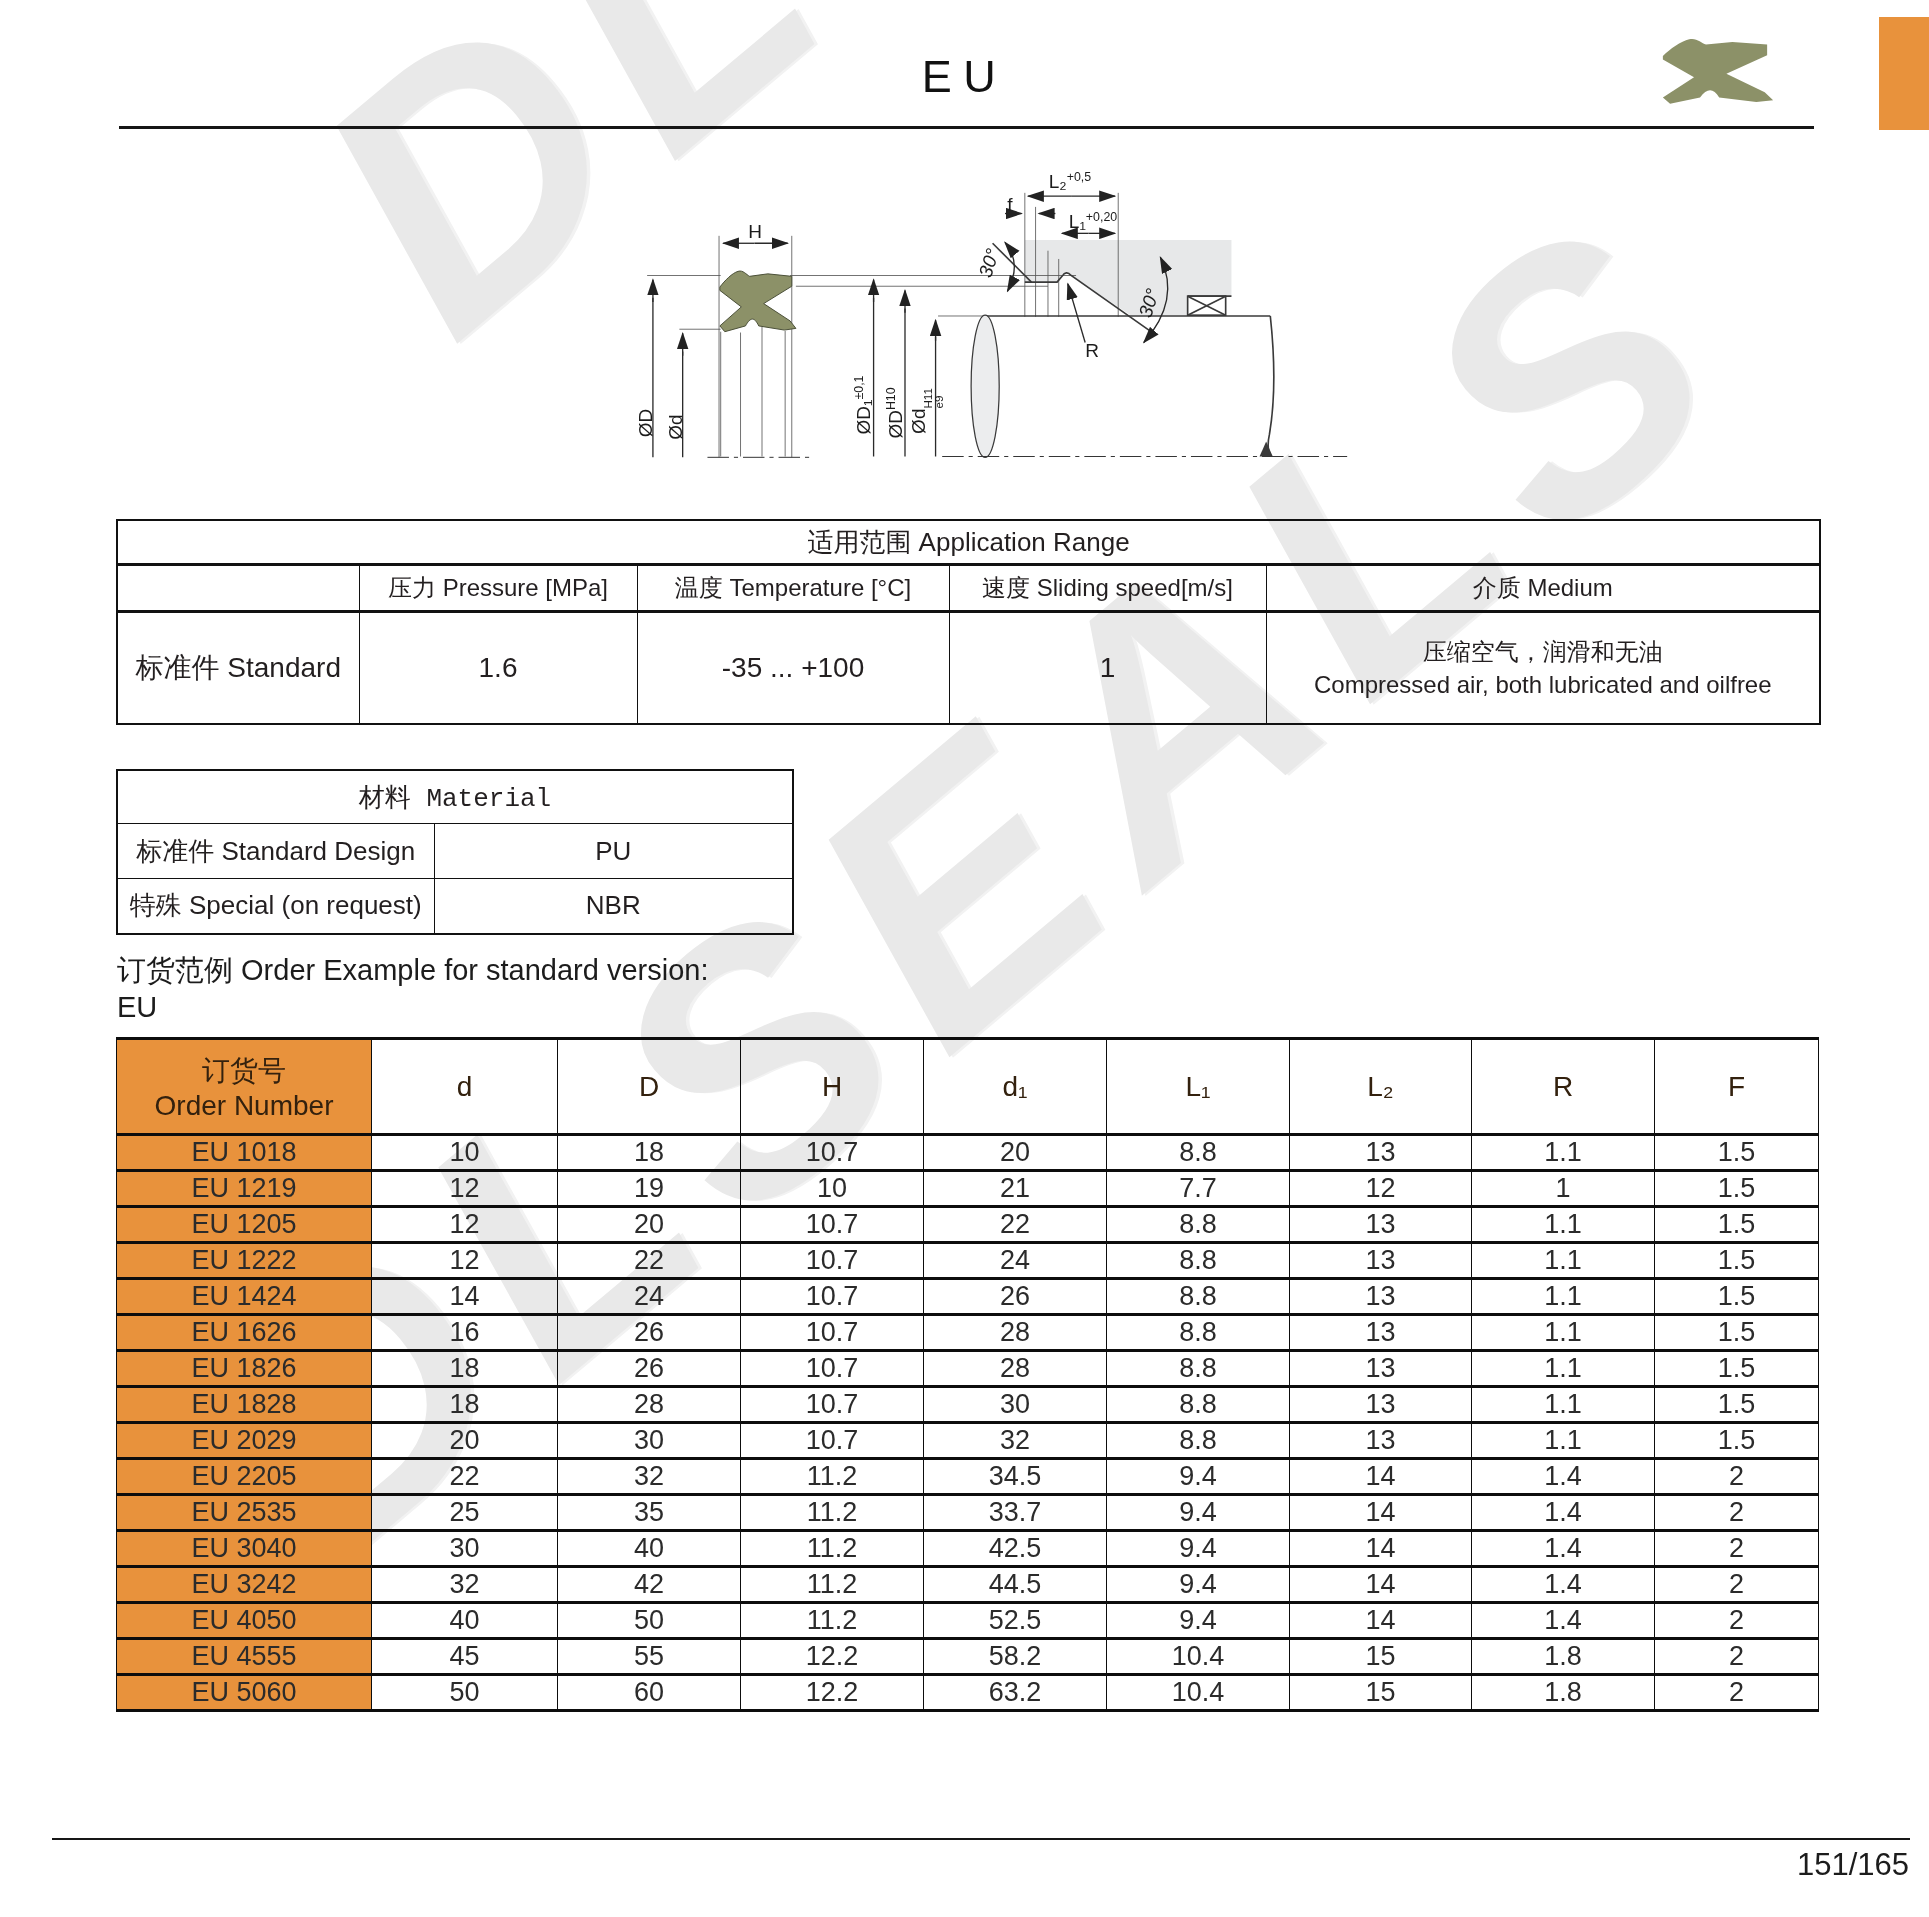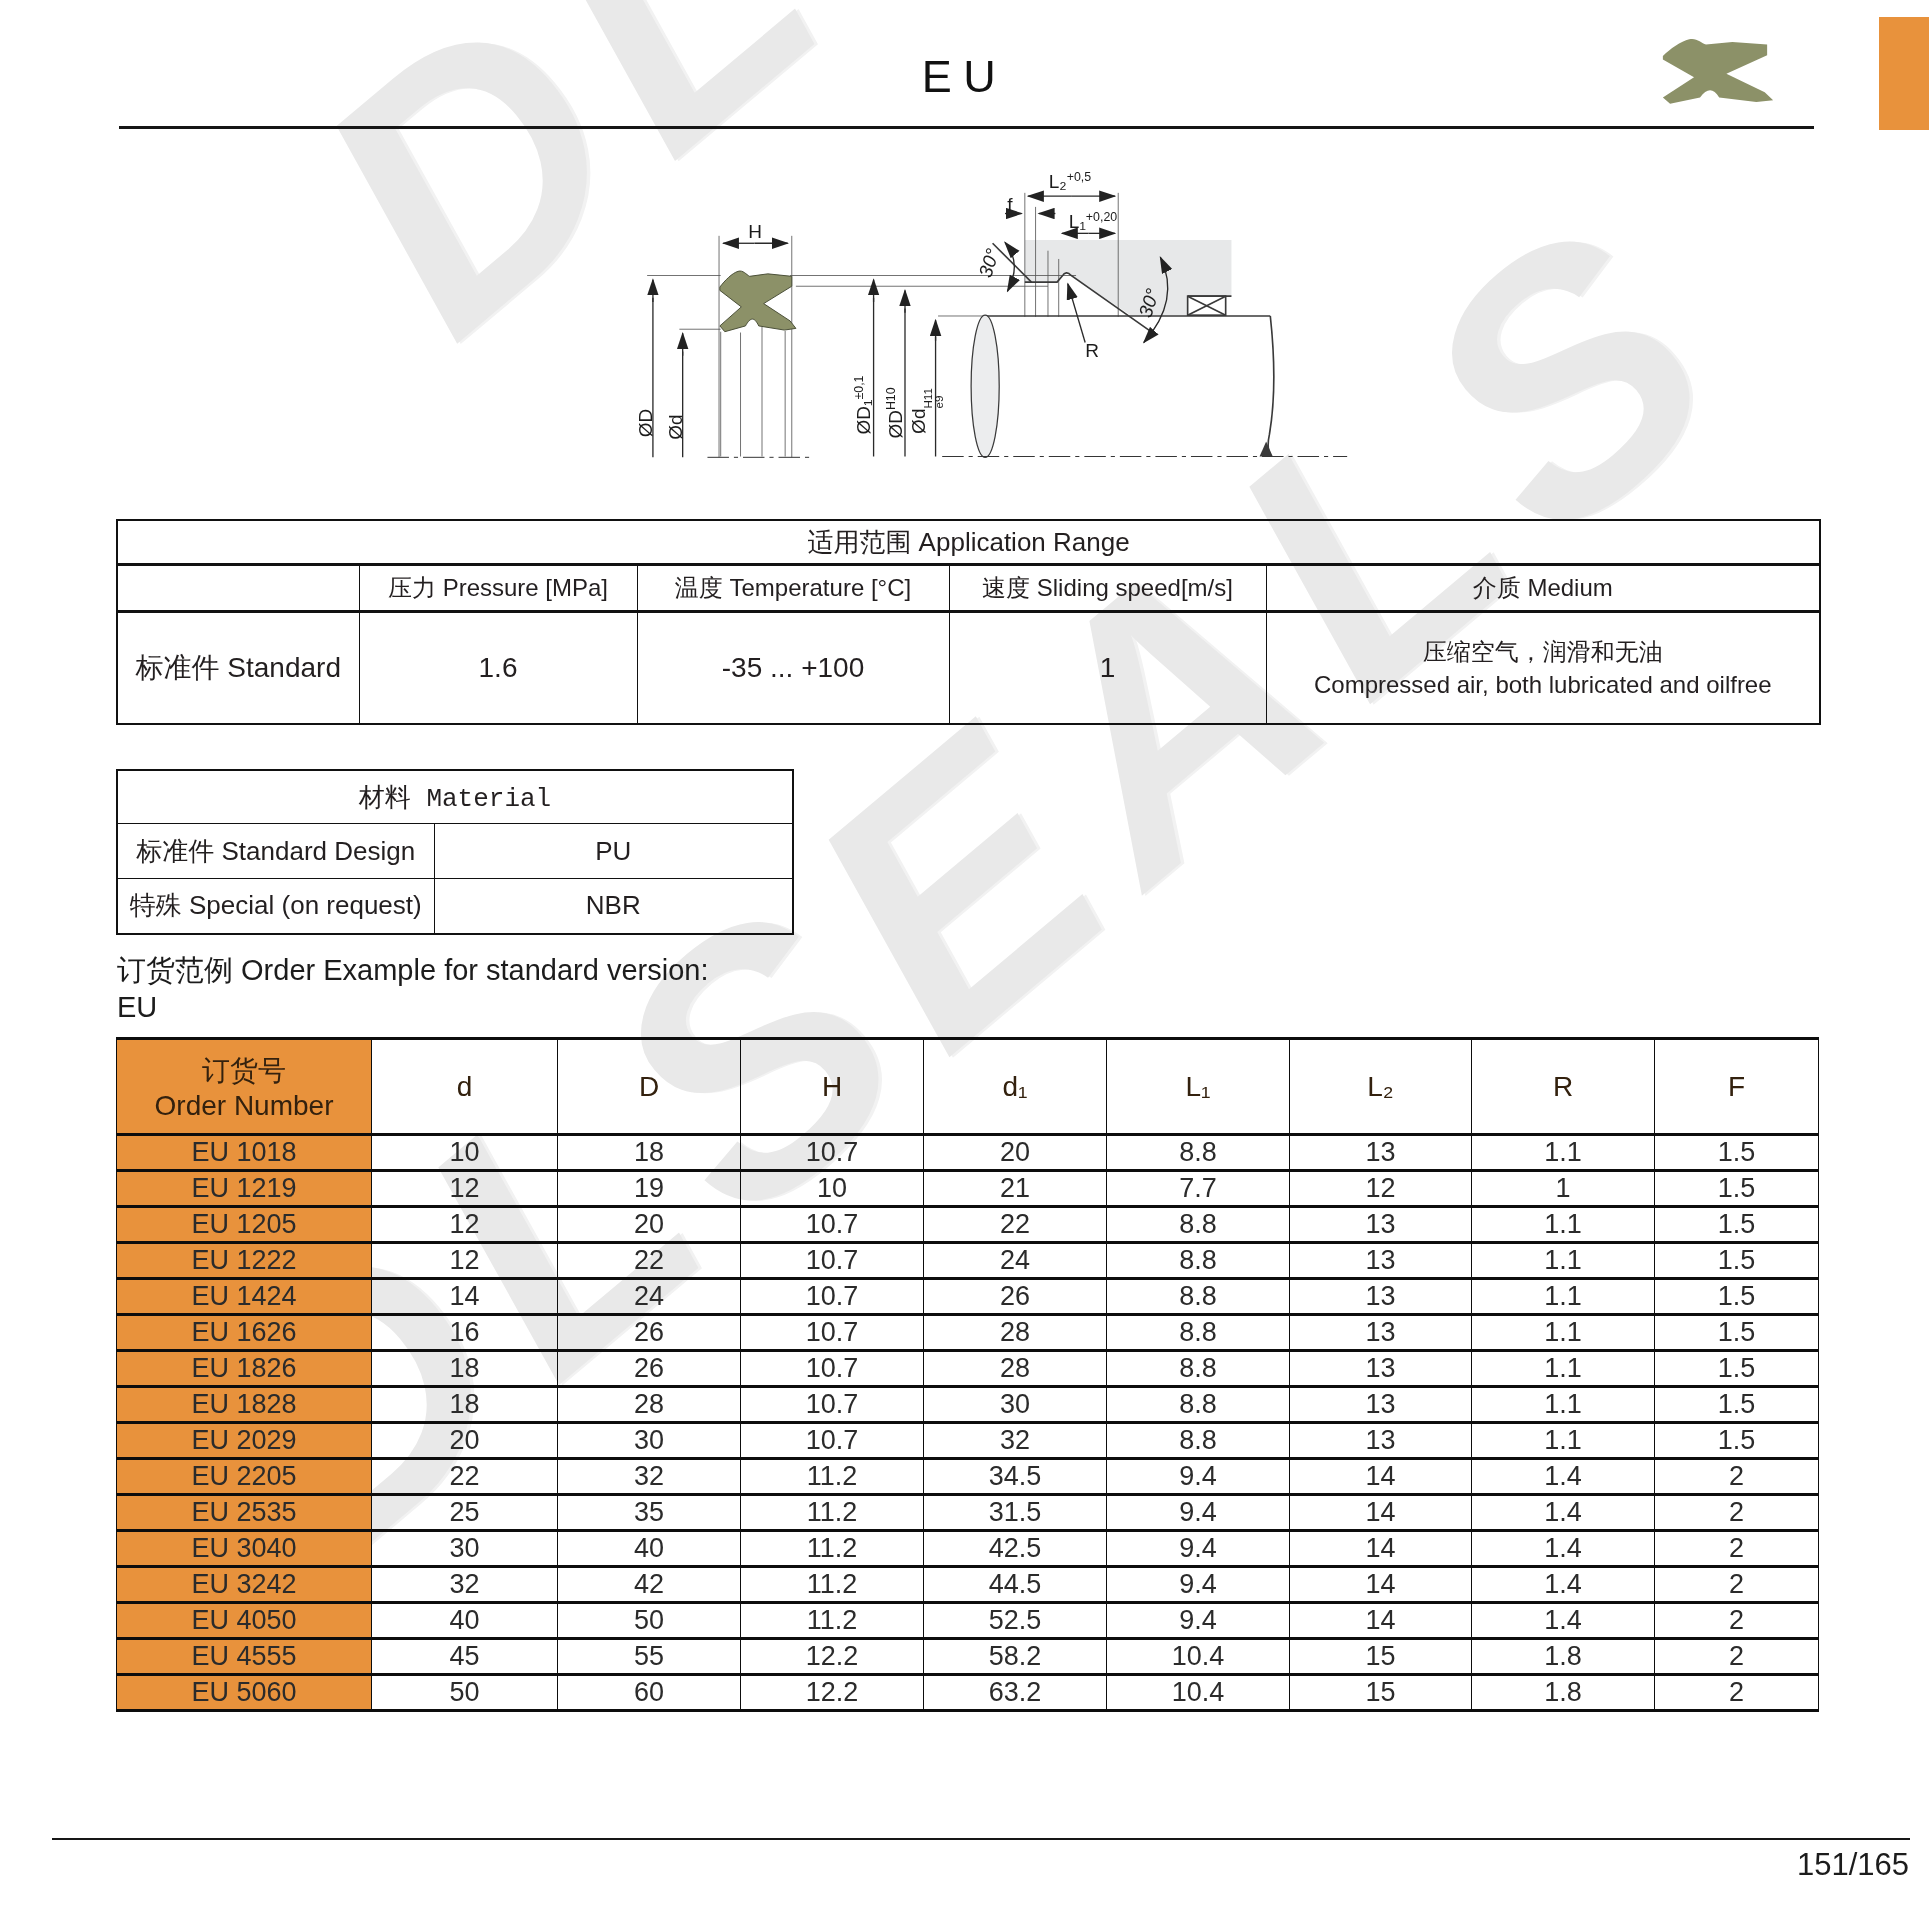--- a/index.html
+++ b/index.html
@@ -364,21 +364,21 @@
           <td>9.4</td>
           <td>14</td>
           <td>1.4</td>
           <td>2</td>
         </tr>
         <tr>
           <td class="orange">EU 2535</td>
           <td>25</td>
           <td>35</td>
           <td>11.2</td>
-          <td>31.5</td>
+          <td>33.7</td>
           <td>9.4</td>
           <td>14</td>
           <td>1.4</td>
           <td>2</td>
         </tr>
         <tr>
           <td class="orange">EU 3040</td>
           <td>30</td>
           <td>40</td>
           <td>11.2</td>

